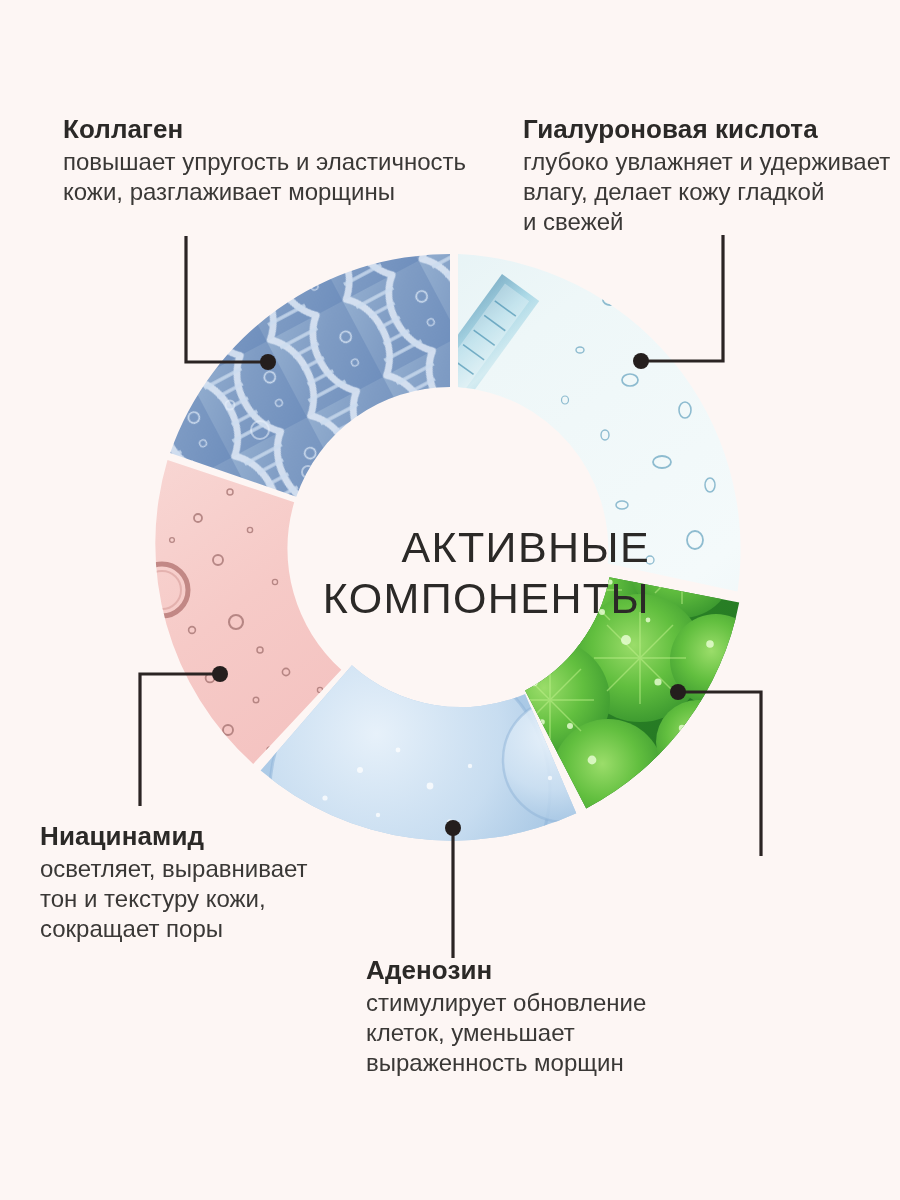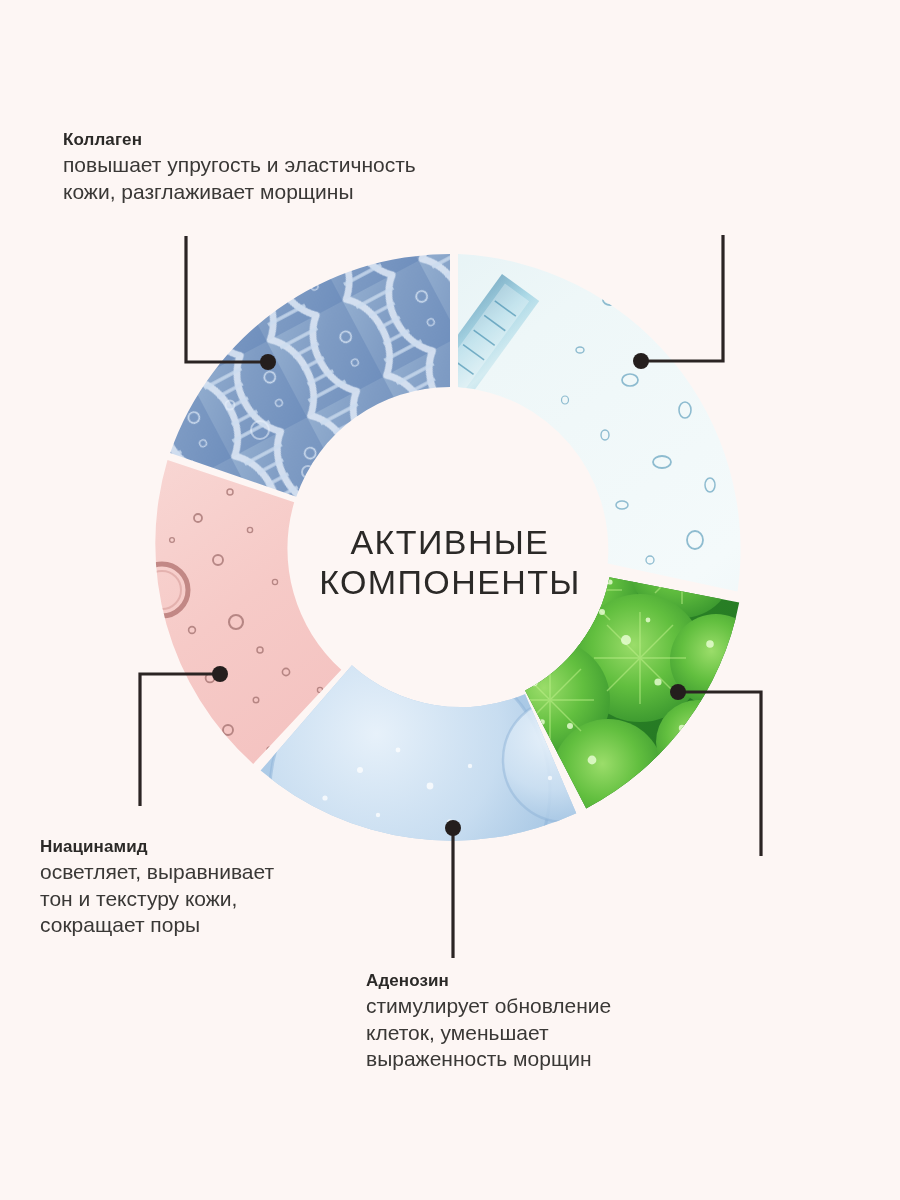--- a/index.html
+++ b/index.html
@@ -10,51 +10,51 @@
     color:#2e2c2b;
     overflow:hidden;
     position:relative;
   }
   .stage{position:absolute;inset:0;}
 
   
   .label{position:absolute;}
   .label .title{
     font-weight:bold;
-    font-size:17px;
+    font-size:26px;
     line-height:1.18;
     letter-spacing:.1px;
     color:#2b2927;
-    margin:16px 0 2px 0;
+    margin:0 0 2px 0;
     white-space:pre-line;
   }
   .label .desc{
-    font-size:21px;
+    font-size:24px;
     line-height:1.26;
     color:#3a3836;
     margin:0;
     white-space:pre-line;
     font-weight:400;
   }
 
   #lbl-collagen{left:63px;top:114px;width:420px;}
   #lbl-ha{left:523px;top:114px;width:370px;}
   #lbl-niacinamide{left:40px;top:821px;width:300px;}
   #lbl-adenosine{left:366px;top:955px;width:290px;}
   #lbl-centella{left:672px;top:864px;width:220px;}
 
   
   #donut{position:absolute;left:110px;top:230px;width:680px;height:640px;}
   #donut svg{display:block;width:680px;height:640px;}
 
   
   #center-caption{
     position:absolute;left:250px;top:522px;width:400px;
-    text-align:center;
-    font-size:34px;
+    text-align:right;
+    font-size:43px;
     line-height:1.18;
     letter-spacing:1.4px;
     font-weight:300;
     color:#2b2927;
     white-space:pre-line;
   }
 
   
   #connectors{position:absolute;inset:0;width:900px;height:1200px;pointer-events:none;}
 </style>
@@ -358,20 +358,26 @@
       <circle cx="678" cy="692" r="8"></circle>
     </g>
   </svg>
 
   <div class="label" id="lbl-collagen">
     <p class="title">Коллаген</p>
     <p class="desc">повышает упругость и эластичность
 кожи, разглаживает морщины</p>
   </div>
 
+  <div class="label" id="lbl-ha">
+    <p class="title">Гиалуроновая кислота</p>
+    <p class="desc">глубоко увлажняет и удерживает
+влагу, делает кожу гладкой
+и свежей</p>
+  </div>
 
   <div class="label" id="lbl-niacinamide">
     <p class="title">Ниацинамид</p>
     <p class="desc">осветляет, выравнивает
 тон и текстуру кожи,
 сокращает поры</p>
   </div>
 
   <div class="label" id="lbl-adenosine">
     <p class="title">Аденозин</p>

